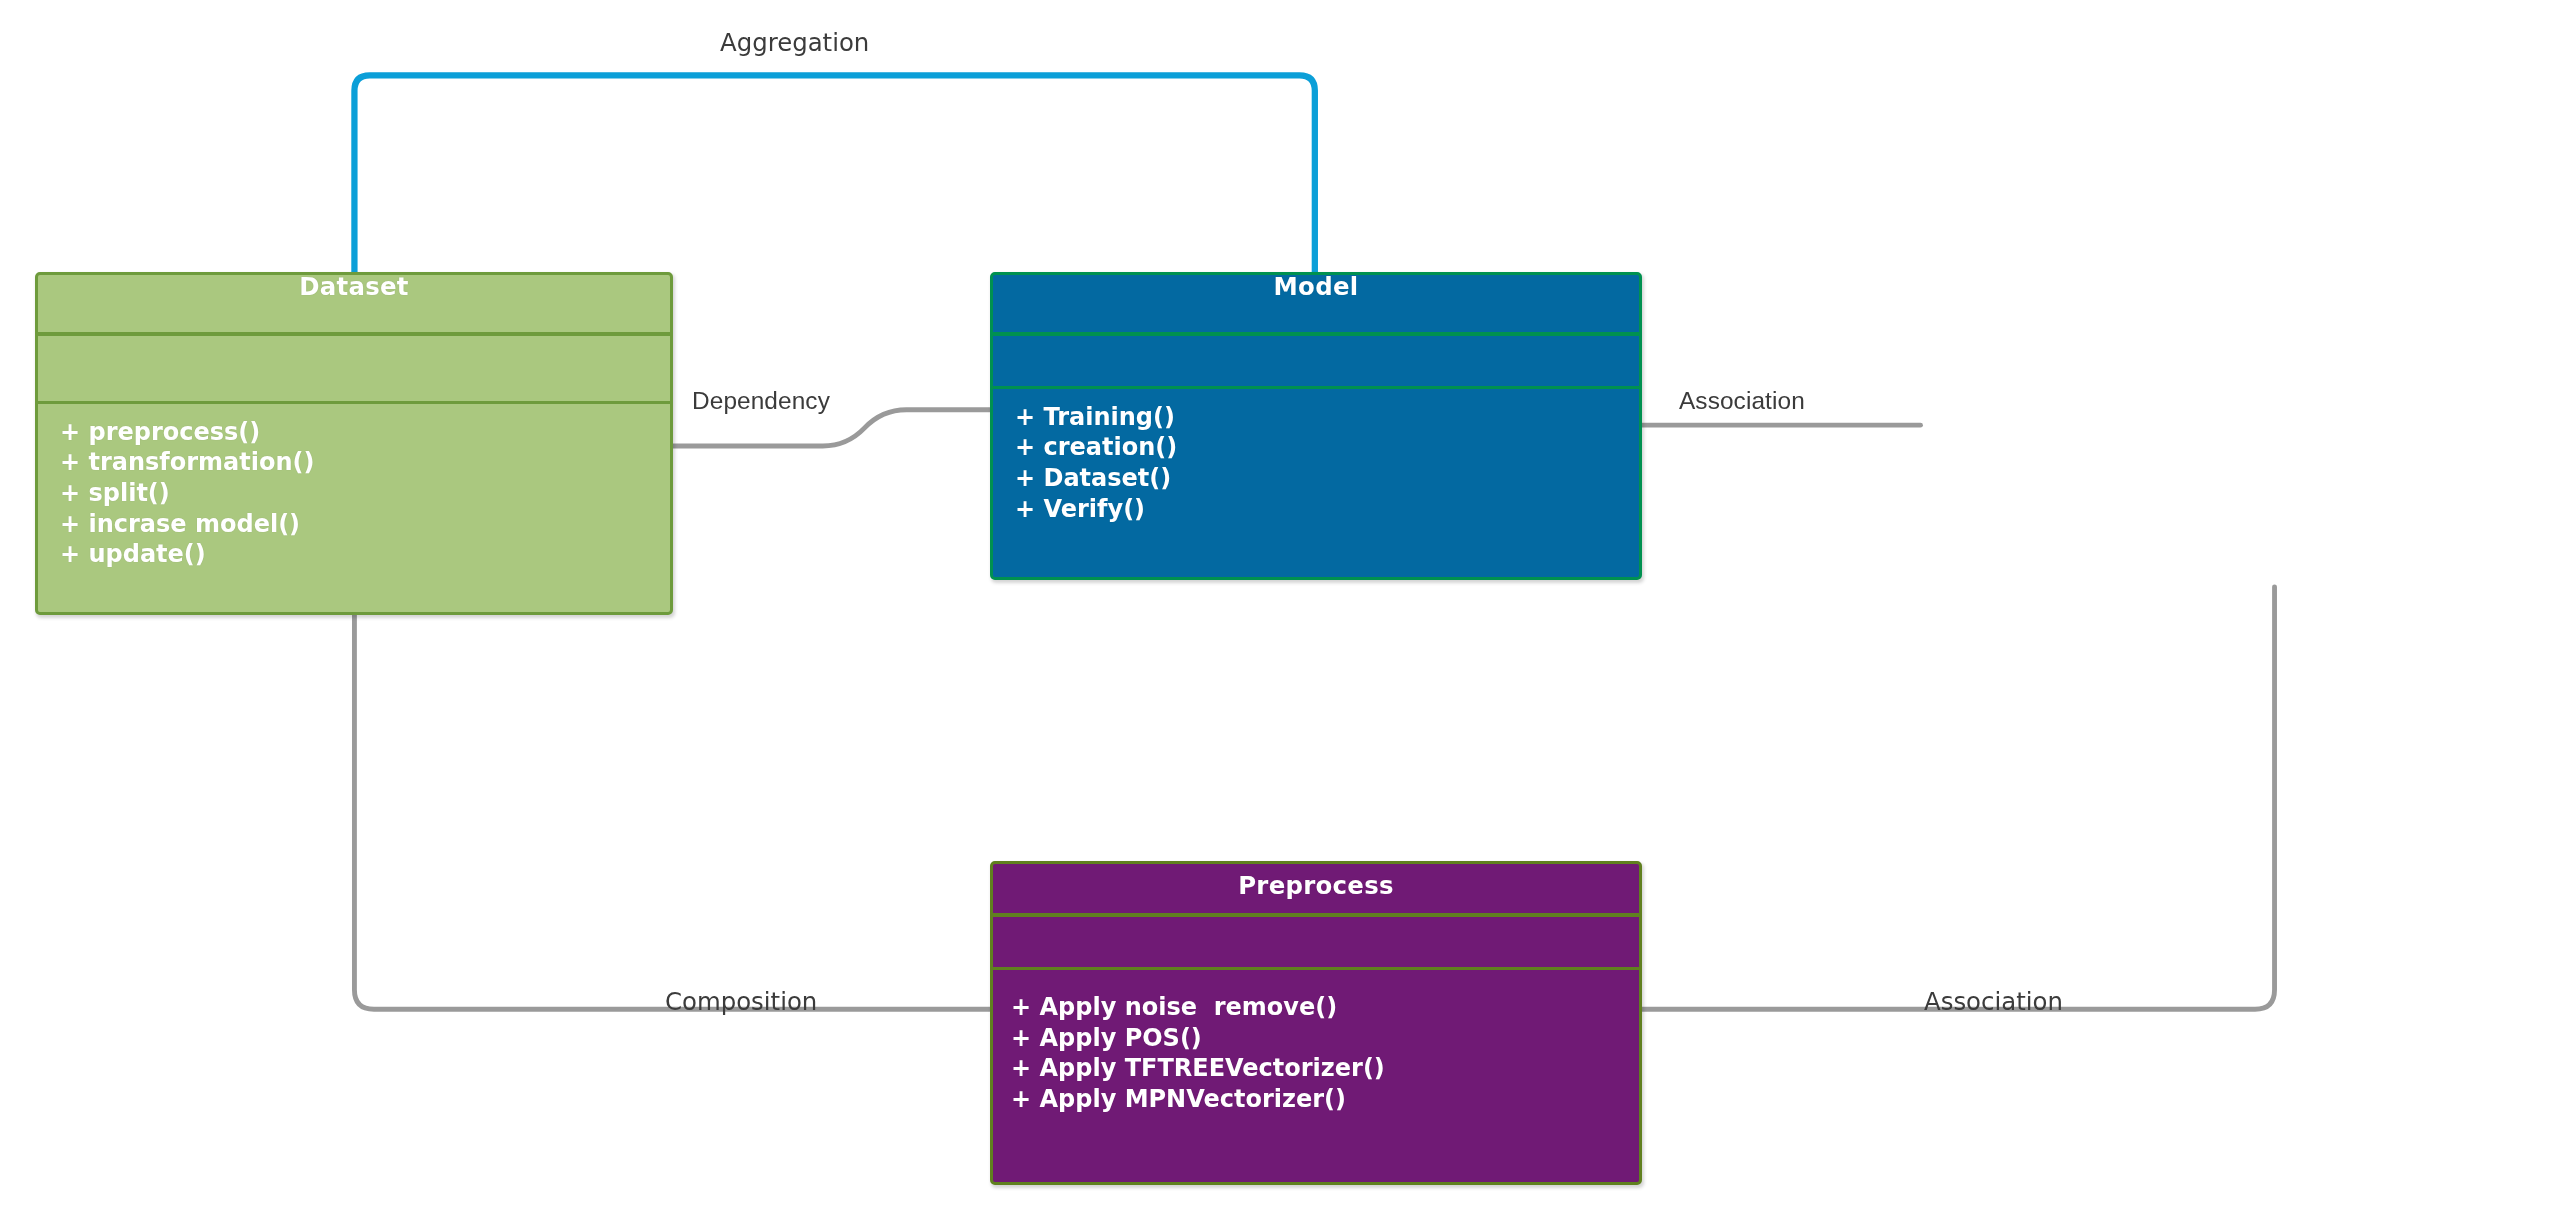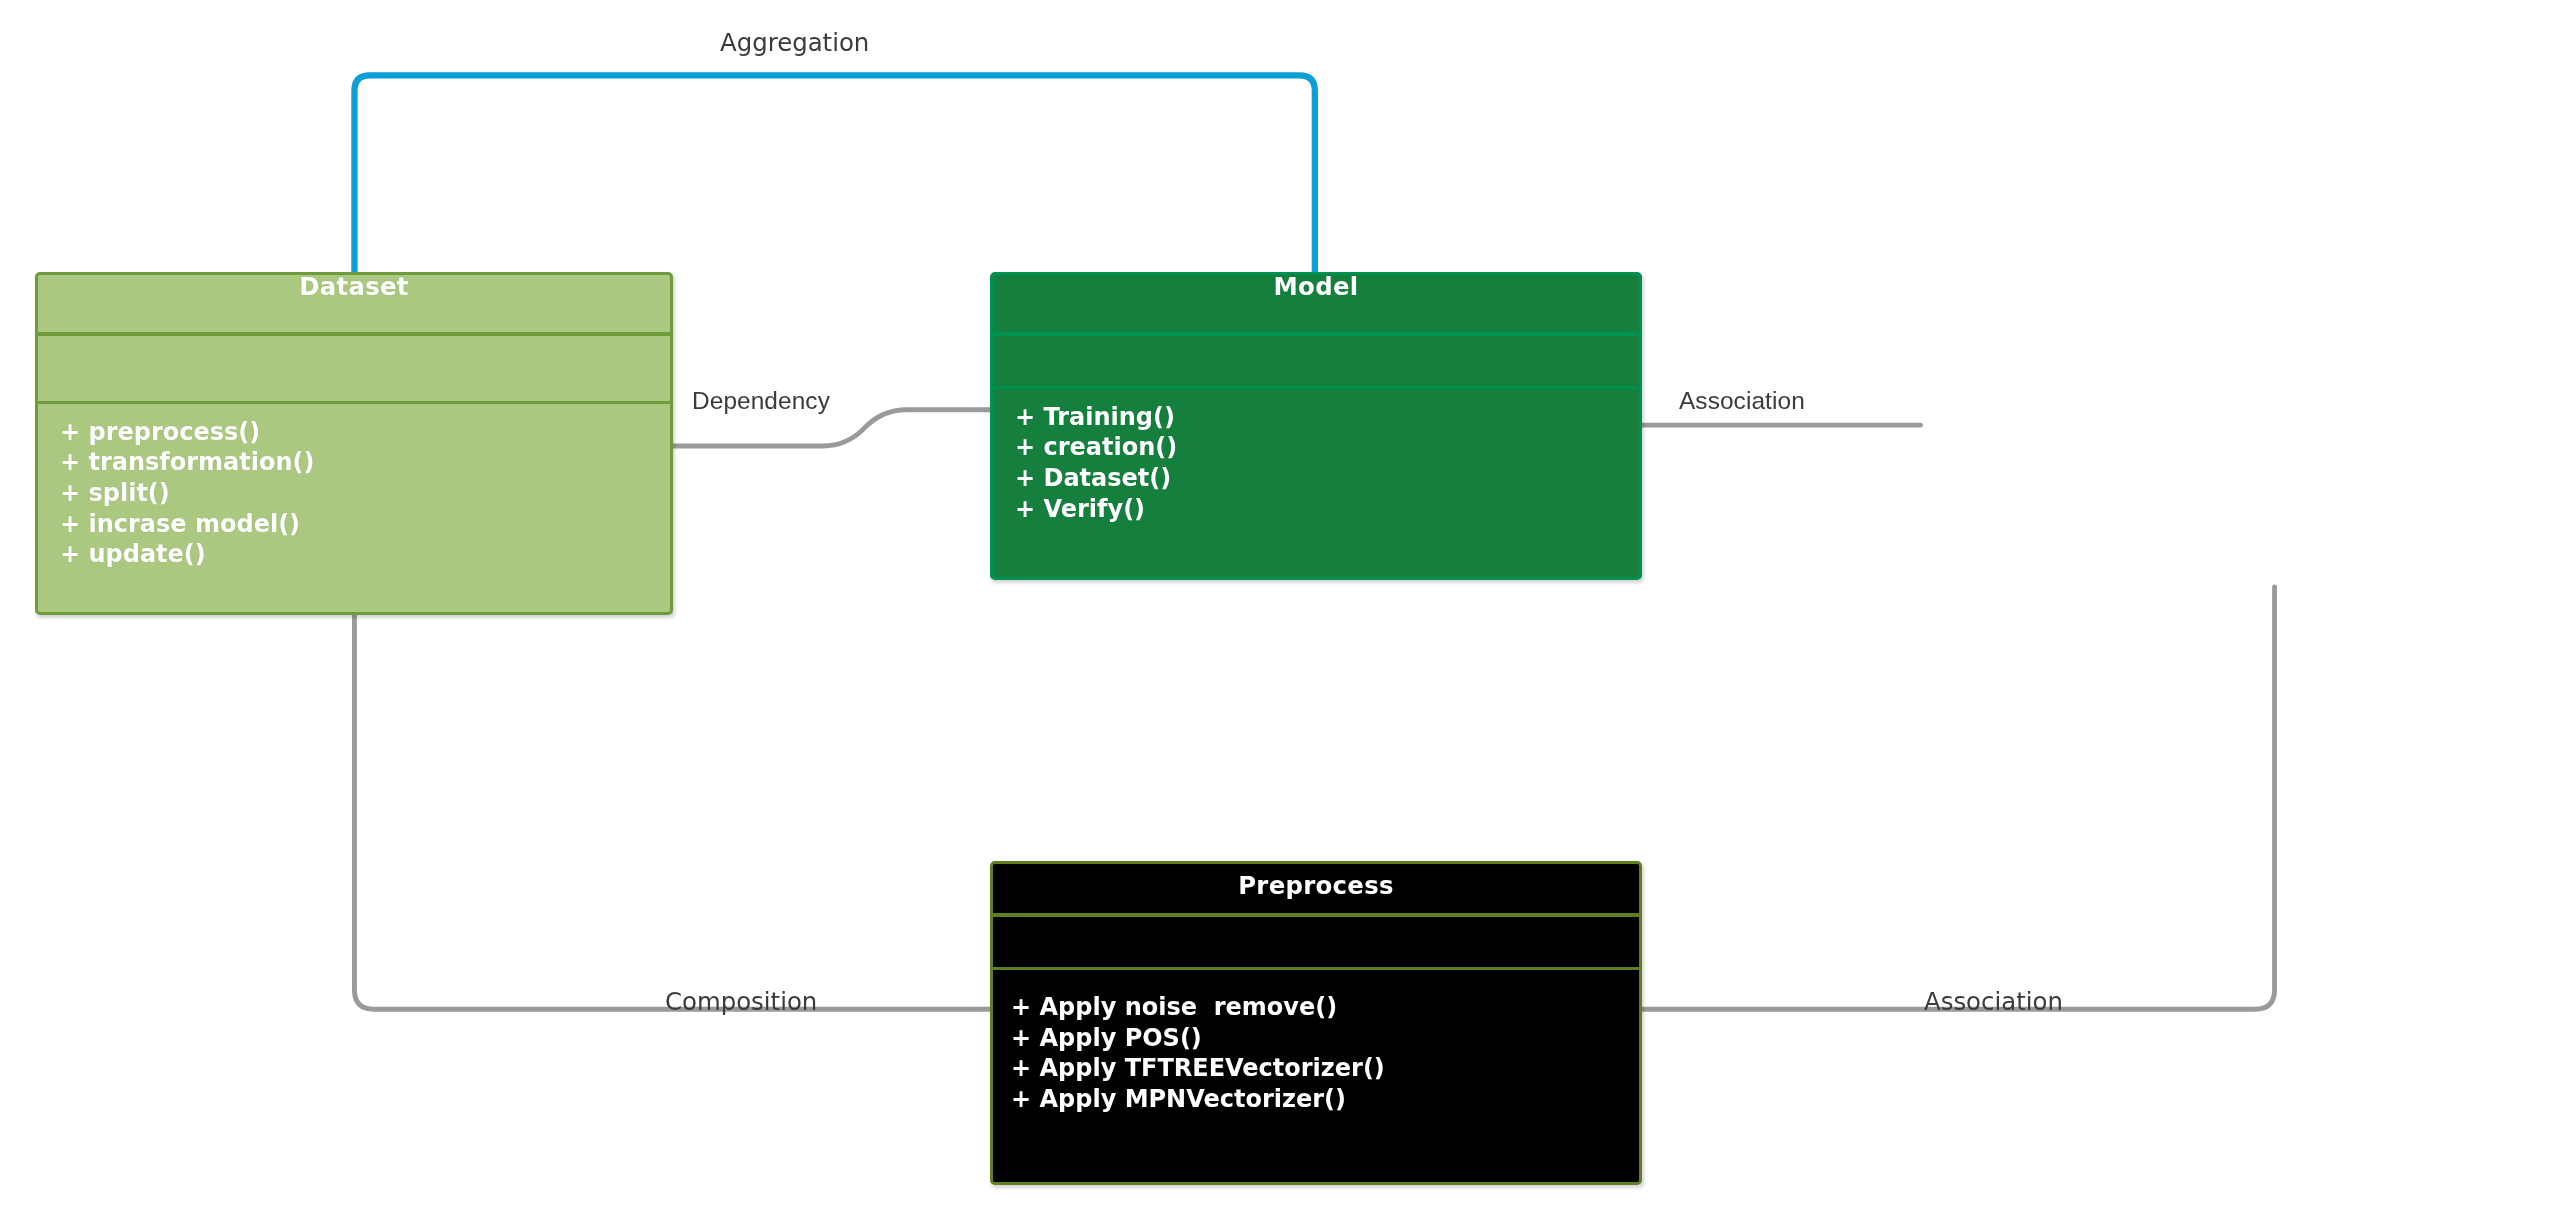--- a/index.html
+++ b/index.html
@@ -67,25 +67,25 @@
     font-size: 24px;
     line-height: 1.28;
     white-space: pre;
     font-family: "DejaVu Sans", sans-serif;
     text-shadow: 0 0 1.4px rgba(0,0,0,0.10);
   }
 
   
   .c-dataset   { background: #aac87f; border-color: #6e9b3c; }
   .c-dataset   .uml-sep { background: #6e9b3c; }
-  .c-model     { background: #15803d; border-color: #009150; }
+  .c-model     { background: #0369a1; border-color: #009150; }
   .c-model     .uml-sep { background: #009150; }
   .c-user      { background: #55c4e0; border-color: #199ac4; }
   .c-user      .uml-sep { background: #199ac4; }
-  .c-preprocess{ background: #000000; border-color: #60801f; }
+  .c-preprocess{ background: #701a75; border-color: #60801f; }
   .c-preprocess .uml-sep { background: #60801f; }
 
   
   .edge-label {
     position: absolute;
     color: #3b3b3b;
     font-size: 24.4px;
     line-height: 1;
     white-space: nowrap;
     font-family: "DejaVu Sans", sans-serif;

